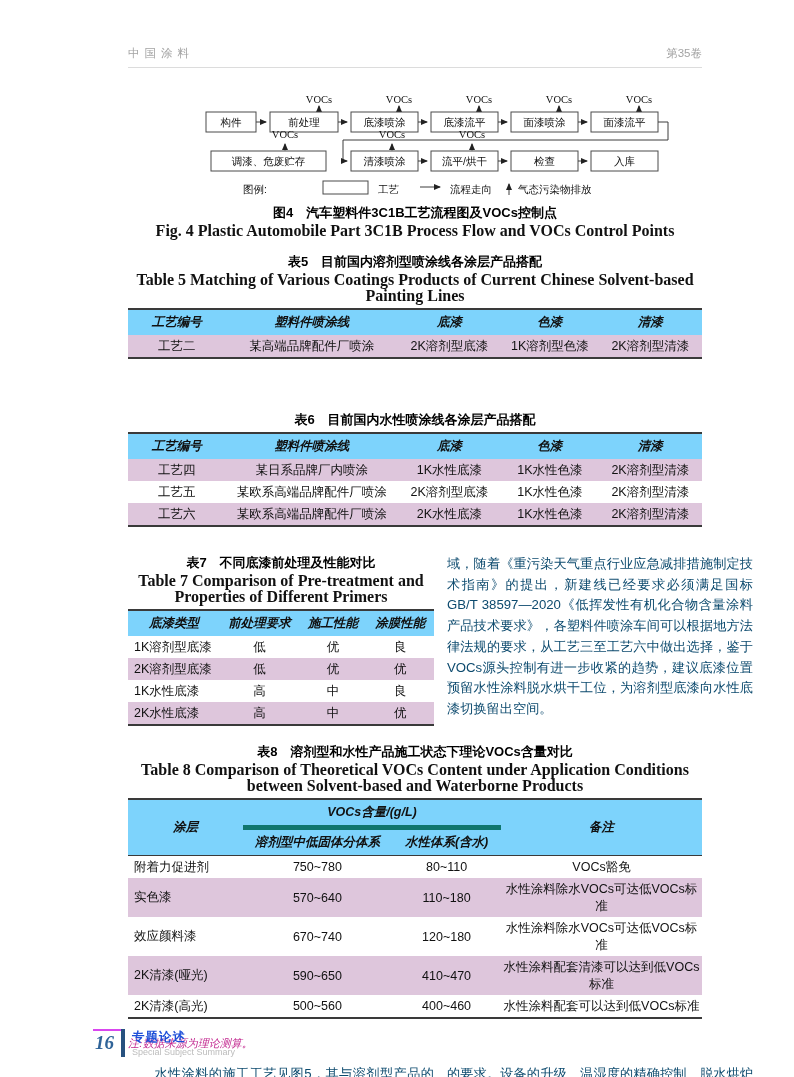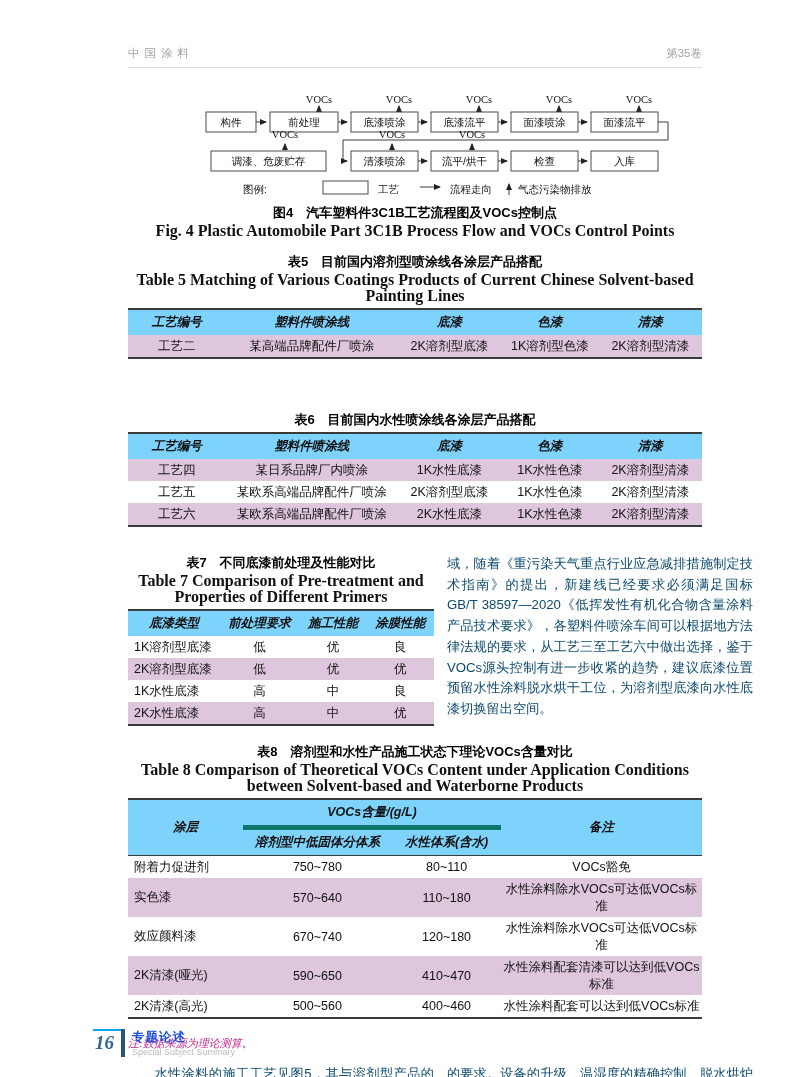--- a/index.html
+++ b/index.html
@@ -47,21 +47,21 @@
               font-family: "Liberation Serif", serif; }
   
   .two-col { display: flex; gap: 13px; margin: 0 84px 0 85px; align-items: flex-start; }
   .col { width: 306px; flex: 0 0 306px; }
   .body-text { font-size: 13.2px; line-height: 20.7px; text-align: justify; color:#0c4a6e; }
   .body-text p.ind { text-indent: 2em; }
   sup { font-size: 9px; }
   
   .page-footer { position: absolute; left: 85px; bottom: 20px; display: flex; align-items: stretch; }
   .pg-num { font-family: "Liberation Serif", serif; font-style: italic; font-weight: bold;
-            font-size: 19px; color: #2f6398; border-top: 2px solid #0ea5e9;
+            font-size: 19px; color: #2f6398; border-top: 2px solid #d946ef;
             padding: 1px 7px 2px 2px; }
   .pg-bar { width: 4px; background: #27517f; }
   .ft-titles { padding-left: 7px; align-self: center; }
   .ft-cn { font-size: 12.5px; font-weight: bold; color: #1d4ed8; letter-spacing: 1px; }
   .ft-en { font-size: 9px; color: #bcbcbc; margin-top: 1px; }
   
   .mt-figcap { margin-top: 4px; }
   .mt-t5 { margin-top: 14px; }
   .mt-tbl { margin-top: 4px; }
   .mt-t6 { margin-top: 52px; }

